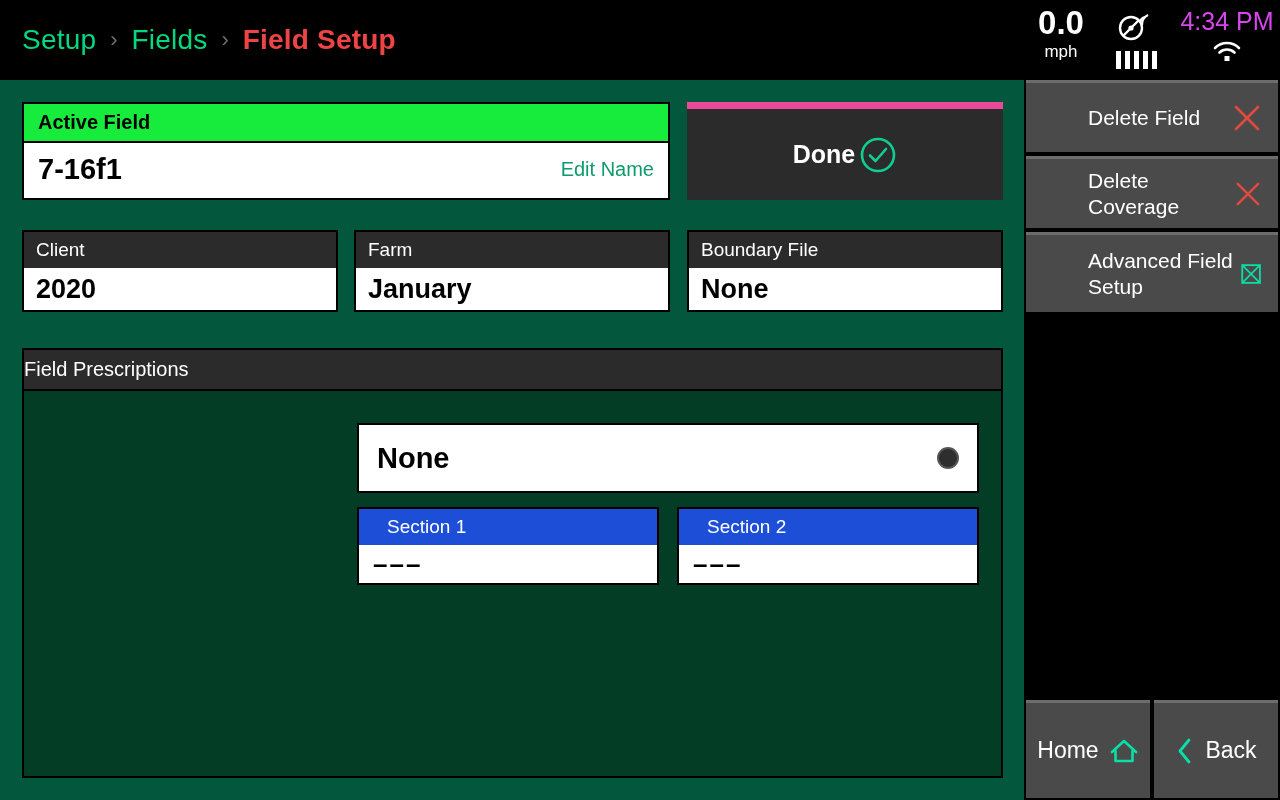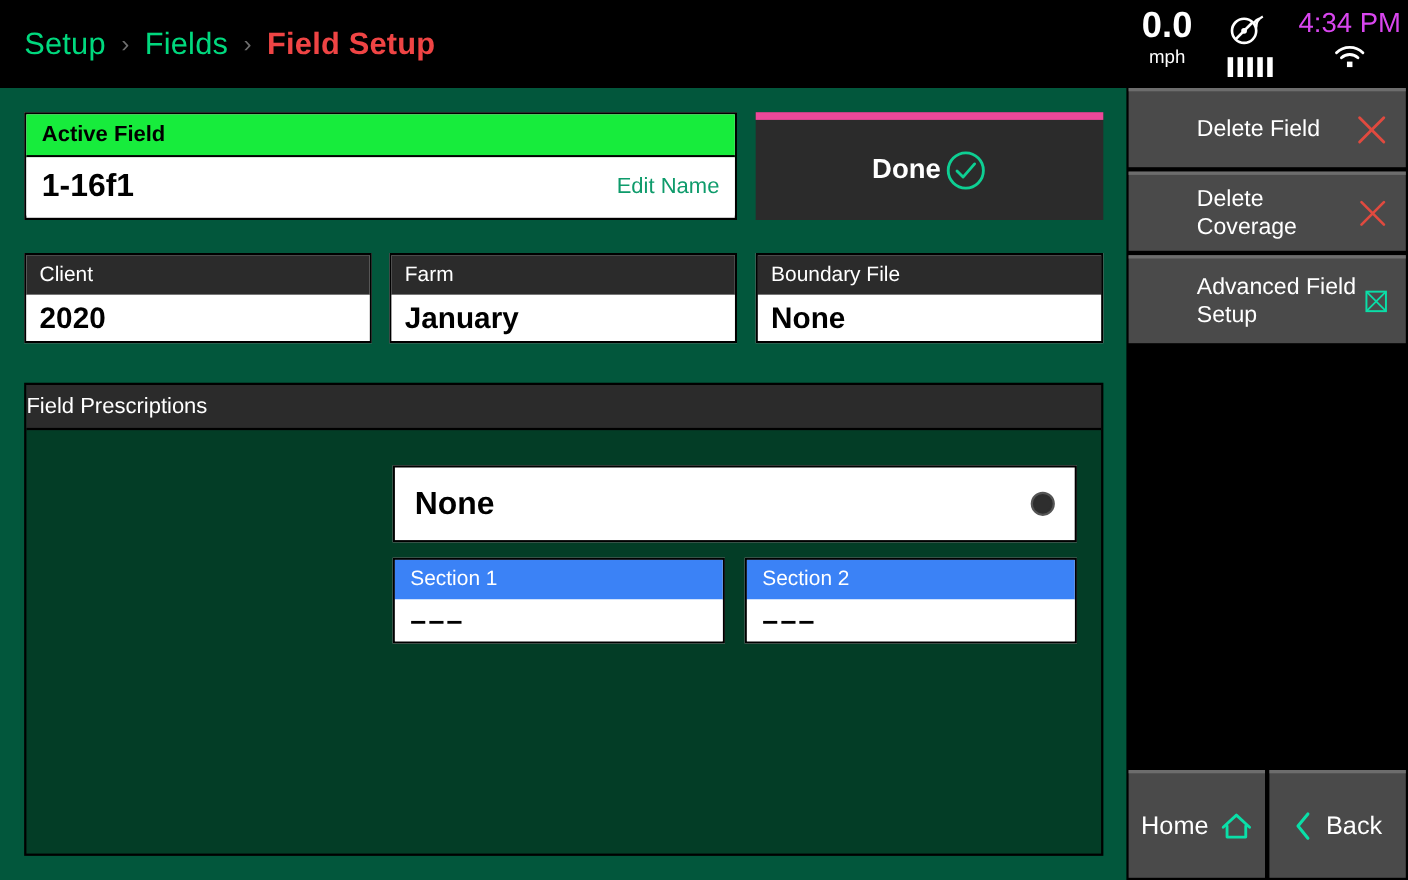--- a/index.html
+++ b/index.html
@@ -269,23 +269,23 @@
     position: absolute;
     top: 157px;
     height: 78px;
     border: 2px solid #000000;
     background: #FFFFFF;
   }
   .sect.s1 { left: 333px; width: 302px; }
   .sect.s2 { left: 653px; width: 302px; }
   .sect-head {
     height: 36px;
-    background: #3b82f6;
+    background: #1d4ed8;
     display: flex; align-items: center;
-    padding-left: 14px;
+    padding-left: 28px;
   }
   .sect-head span { font-size: 19px; color: #FFFFFF; }
   .sect-body {
     height: 38px;
     background: #FFFFFF;
     display: flex; align-items: center;
     padding-left: 14px;
   }
   .sect-body span {
     font-size: 26px; font-weight: bold; color: #000000;
@@ -388,21 +388,21 @@
   </div>
 
   <div class="main">
     <div class="panel">
 
       <div class="active-card">
         <div class="active-head">
           <span>Active Field</span>
         </div>
         <div class="active-body">
-          <span class="active-name">1-16f1</span>
+          <span class="active-name">7-16f1</span>
           <span class="edit-name">Edit Name</span>
         </div>
       </div>
 
       <div class="done-btn">
         <span class="lbl">Done</span>
         <svg width="38" height="38" viewBox="0 0 38 38">
           <circle cx="19" cy="19" r="16" fill="none" stroke="#0ECF93" stroke-width="2.6"></circle>
           <polyline points="11,19.5 16.5,25 27,13" fill="none" stroke="#0ECF93" stroke-width="2.6" stroke-linecap="round" stroke-linejoin="round"></polyline>
         </svg>

